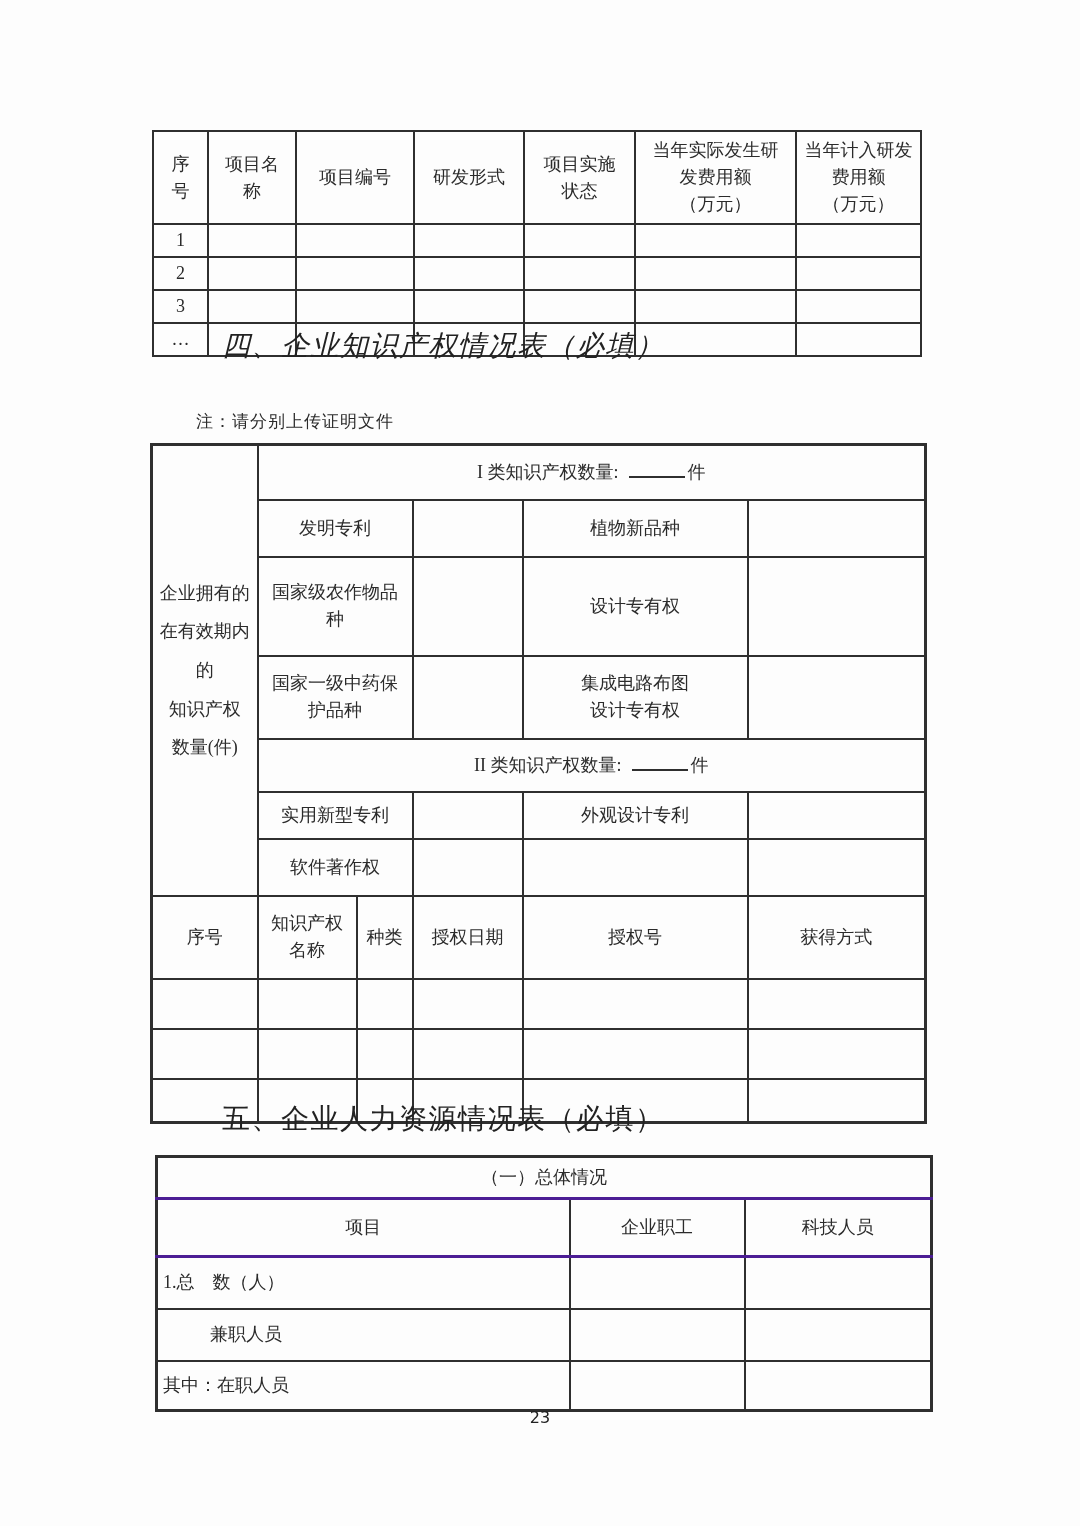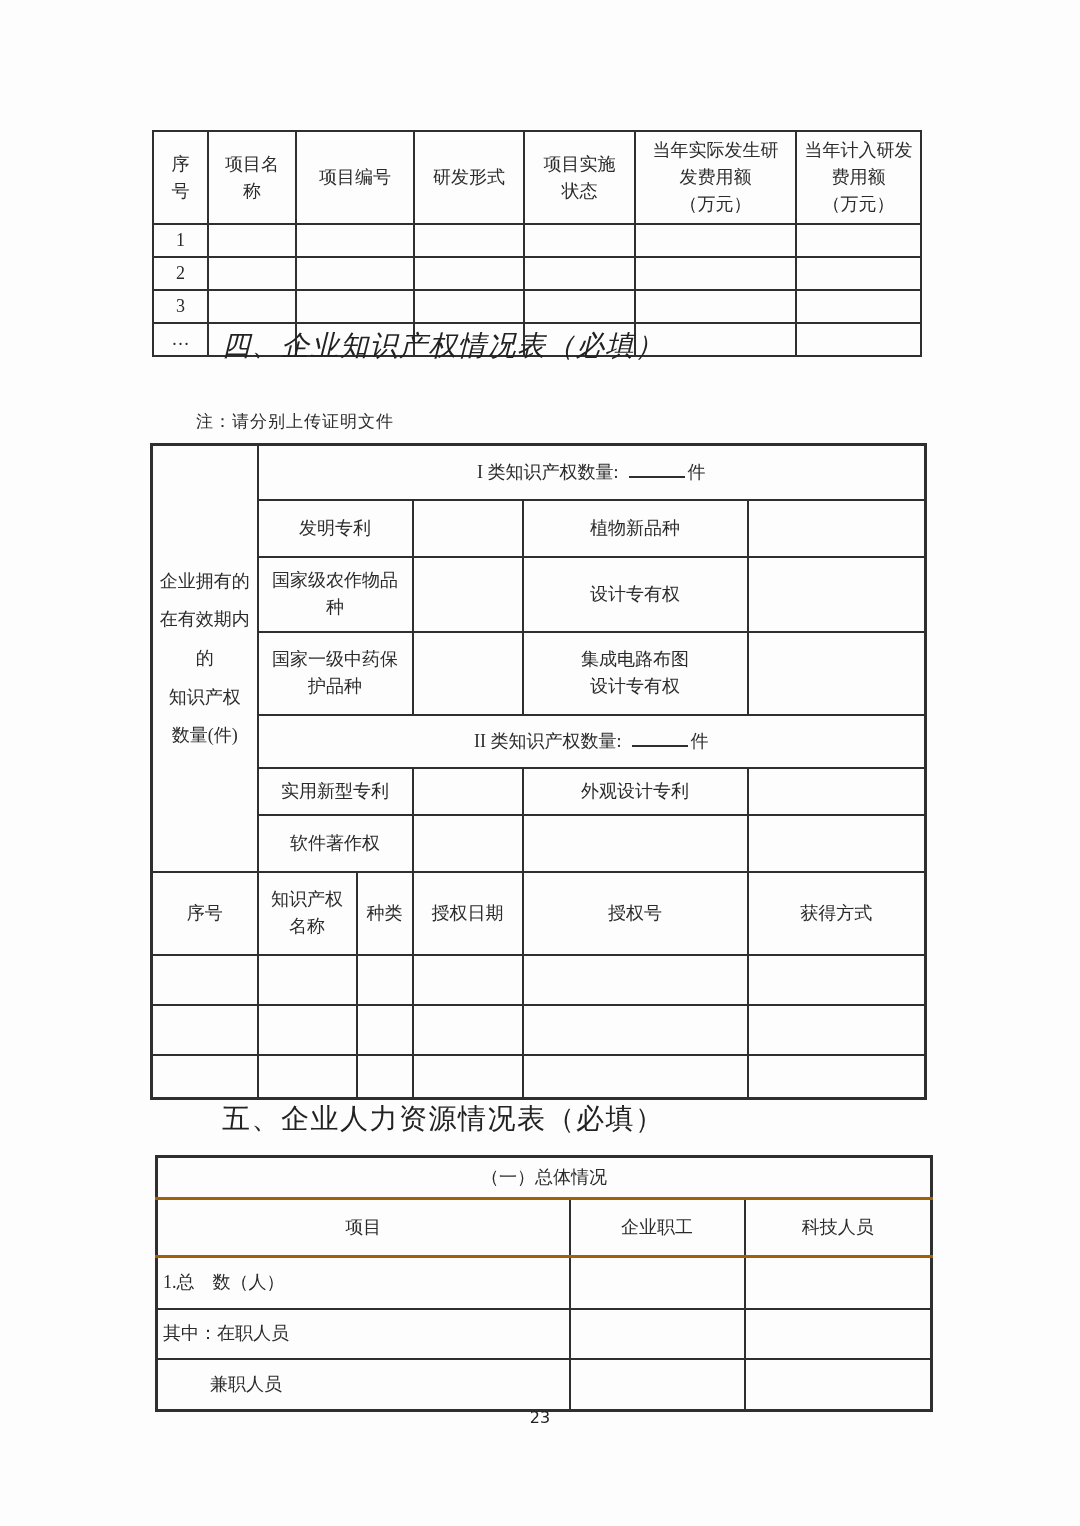--- a/index.html
+++ b/index.html
@@ -27,21 +27,21 @@
   
   .t2 { left:150px; top:443px; width:774px; border:3px solid #2f2f2f; }
   .t2 .side { line-height:2.15; font-size:18px; }
   .blank {
     display:inline-block; width:56px; height:1em;
     border-bottom:2px solid #2f2f2f; margin:0 3px 0 10px; vertical-align:baseline;
   }
 
   
   .t3 { left:155px; top:1155px; width:775px; border:3px solid #2f2f2f; }
-  .t3 tr.sep td, .t3 tr.sep th { border-top:3px solid #a16207; }
+  .t3 tr.sep td, .t3 tr.sep th { border-top:3px solid #4c1d95; }
   .indent { padding-left:52px; }
 
   .sec-title {
     position:absolute; font-family:"Liberation Sans","DejaVu Sans",sans-serif;
     font-size:28px; color:#222; letter-spacing:1.5px; white-space:nowrap;
   }
   .sec4-title { left:222px; top:327px;font-style:italic; }
   .sec5-title { left:222px; top:1100px; }
   .note { position:absolute; left:196px; top:410px; font-size:17px; color:#2b2b2b; letter-spacing:1px; }
   .pagenum {
@@ -142,21 +142,21 @@
       <td colspan="5">
         <span>I 类知识产权数量:</span><span class="blank"></span><span>件</span>
       </td>
     </tr>
     <tr style="height:57px">
       <td colspan="2" class="pre">发明专利</td>
       <td></td>
       <td class="pre">植物新品种</td>
       <td></td>
     </tr>
-    <tr style="height:75px">
+    <tr style="height:99px">
       <td colspan="2" class="pre">国家级农作物品
 种</td>
       <td></td>
       <td class="pre">设计专有权</td>
       <td></td>
     </tr>
     <tr style="height:83px">
       <td colspan="2" class="pre">国家一级中药保
 护品种</td>
       <td></td>
@@ -232,28 +232,28 @@
     <tr class="sep" style="height:58px">
       <th>项目</th>
       <th>企业职工</th>
       <th>科技人员</th>
     </tr>
     <tr class="sep" style="height:52px">
       <td class="left">1.总　数（人）</td>
       <td></td>
       <td></td>
     </tr>
+    <tr style="height:52px">
+      <td class="left indent">兼职人员</td>
+      <td></td>
+      <td></td>
+    </tr>
     <tr style="height:50px">
       <td class="left">其中：在职人员</td>
       <td></td>
       <td></td>
     </tr>
-    <tr style="height:52px">
-      <td class="left indent">兼职人员</td>
-      <td></td>
-      <td></td>
-    </tr>
   </tbody>
     </table>
 
   <div class="pagenum">23</div>
 
 </div>
 
 </body></html>

